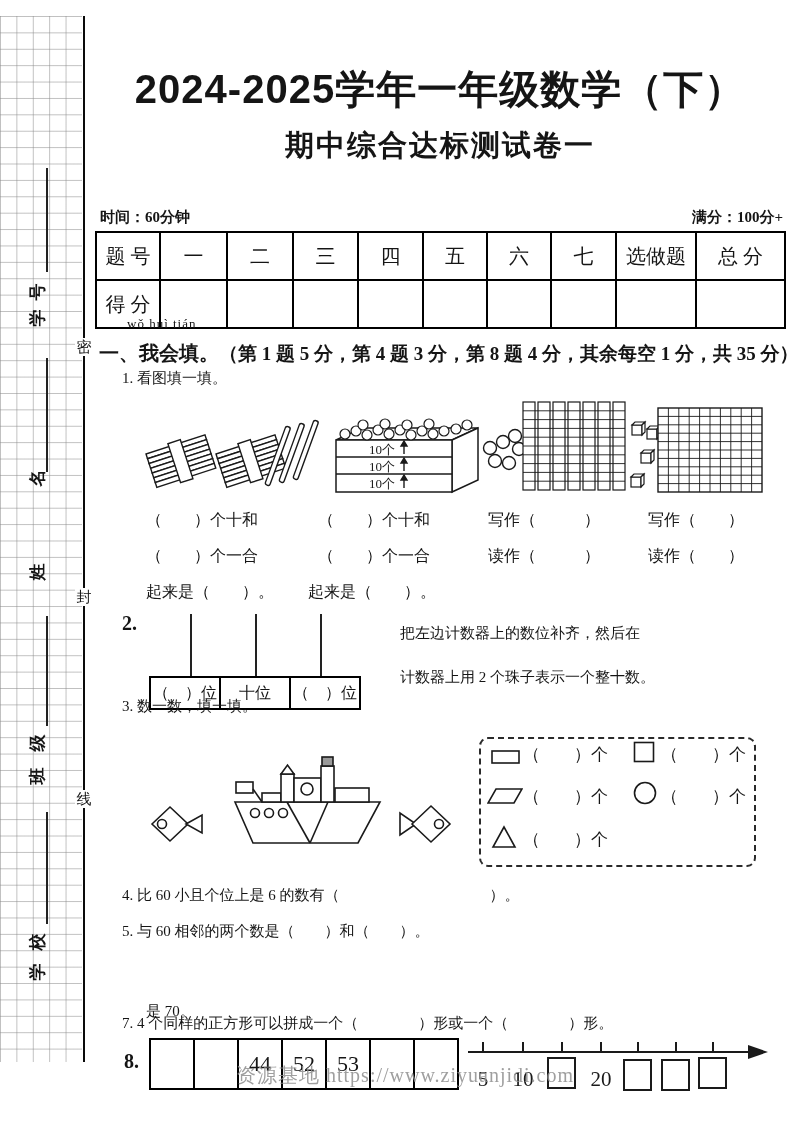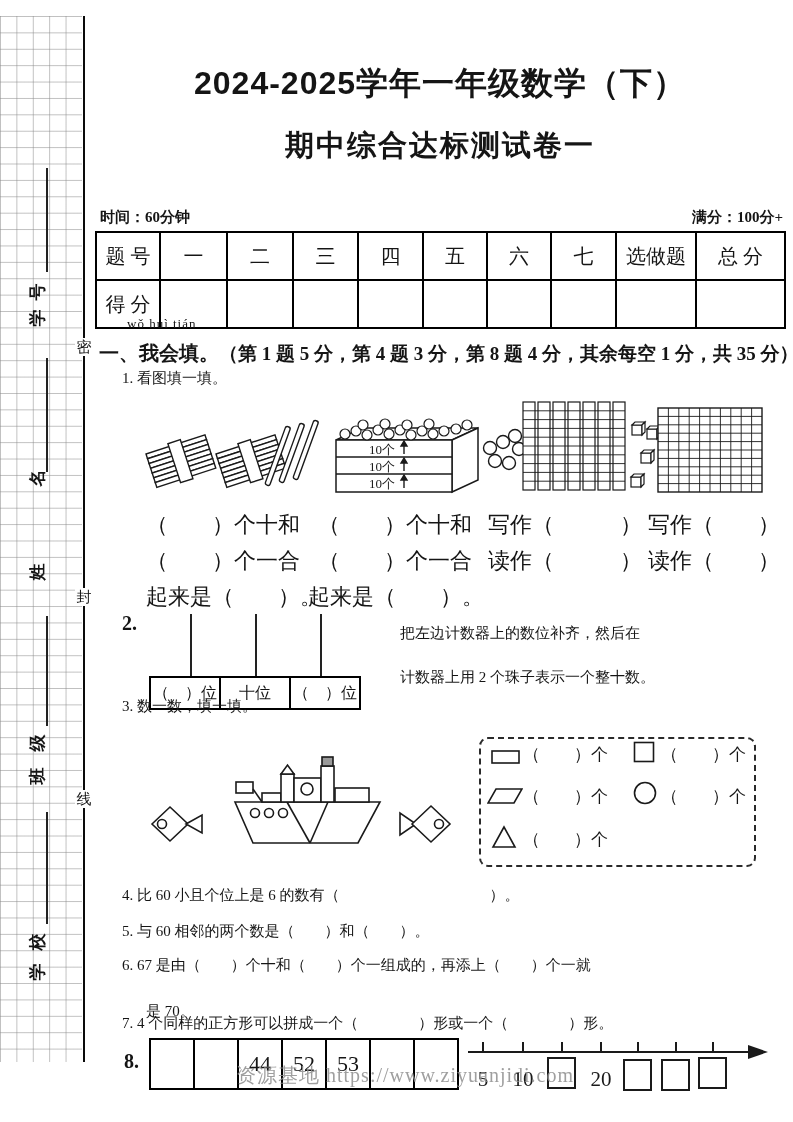--- a/index.html
+++ b/index.html
@@ -15,34 +15,34 @@
       linear-gradient(to right, rgba(140,140,140,.55) 1px, transparent 1px),
       linear-gradient(to bottom, rgba(140,140,140,.55) 1px, transparent 1px);
     background-size:16.4px 16.4px;
   }
   .seal-line{left:83px;top:16px;width:2px;height:1046px;background:#0a0a0a;}
   .mline{left:46px;width:2px;background:#222;}
   .mchar{width:20px;font-size:17px;font-weight:700;transform:rotate(-90deg);line-height:20px;text-align:center;}
   .sealchar{left:75px;width:18px;text-align:center;font-size:15px;background:#fff;line-height:18px;}
   
   .title{left:90px;width:700px;top:62px;text-align:center;font-family:"Liberation Sans","DejaVu Sans",sans-serif;
-         font-weight:900;font-size:32px;letter-spacing:1px;}
+         font-weight:900;font-size:40px;letter-spacing:1px;}
   .subtitle{left:90px;width:700px;top:126px;text-align:center;font-family:"Liberation Sans","DejaVu Sans",sans-serif;
          font-weight:900;font-size:29px;letter-spacing:2px;}
   .meta{top:208px;font-size:15px;font-weight:700;}
   
   table.score{left:95px;top:231px;position:absolute;border-collapse:collapse;table-layout:fixed;}
   table.score td{border:2px solid #000;text-align:center;font-size:20px;height:38px;padding:4px;}
   
   .pinyin{left:127px;top:316px;font-size:13px;letter-spacing:1px;}
   .sec-head{left:99px;top:340px;font-size:20px;font-weight:700;white-space:nowrap;}
   .sec-note{font-size:19px;}
   .qtext{font-size:15px;white-space:nowrap;}
   .qnum{font-size:20px;font-weight:700;}
-  .q1t{font-size:22px;white-space:nowrap;}
+  .q1t{font-size:16px;white-space:nowrap;}
   
   .counter-base{left:149px;top:676px;width:208px;height:30px;border:2px solid #000;display:flex;}
   .counter-base div{flex:1;border-right:2px solid #000;display:flex;align-items:center;justify-content:center;font-size:16px;white-space:nowrap;}
   .counter-base div:last-child{border-right:none;}
   .rod{width:2px;background:#222;top:614px;height:62px;}
   
   .dashbox{left:479px;top:737px;width:273px;height:126px;border:2.5px dashed #2a2a2a;border-radius:9px;}
   .dash-item-text{position:absolute;font-size:17px;white-space:nowrap;}
   
   .strip{left:149px;top:1038px;display:flex;}
@@ -345,21 +345,20 @@
     </svg>
     <span class="dash-item-text" style="left:180px;top:46px;">（　　）个</span>
     <svg class="dash-item-text" style="left:10px;top:86px;" width="26" height="24" viewBox="0 0 26 24">
       <polygon points="13,2 2,22 24,22" fill="#fff" stroke="#1a1a1a" stroke-width="1.6"></polygon>
     </svg>
     <span class="dash-item-text" style="left:42px;top:89px;">（　　）个</span>
   </div>
 
   <span class="abs qtext" style="left:122px;top:886px;">4. 比 60 小且个位上是 6 的数有（　　　　　　　　　　）。</span>
   <span class="abs qtext" style="left:122px;top:922px;">5. 与 60 相邻的两个数是（　　）和（　　）。</span>
-  <span class="abs qtext" style="left:122px;top:956px;">6. 67 是由（　　）个十和（　　）个一组成的，再添上（　　）个一就</span>
   <span class="abs qtext" style="left:146px;top:1002px;">是 70。</span>
   <span class="abs qtext" style="left:122px;top:1014px;">7. 4 个同样的正方形可以拼成一个（　　　　）形或一个（　　　　）形。</span>
 
   <span class="abs qnum" style="left:124px;top:1050px;">8.</span>
   <div class="abs strip">
     <div></div>
     <div></div>
     <div>44</div>
     <div>52</div>
     <div>53</div>

